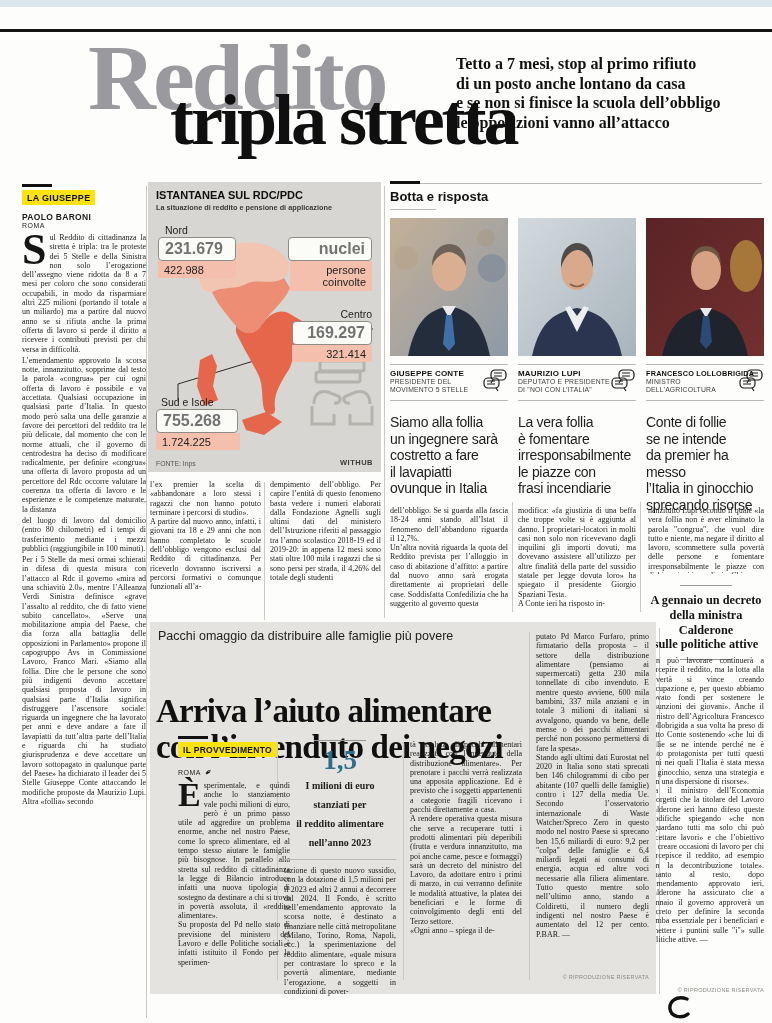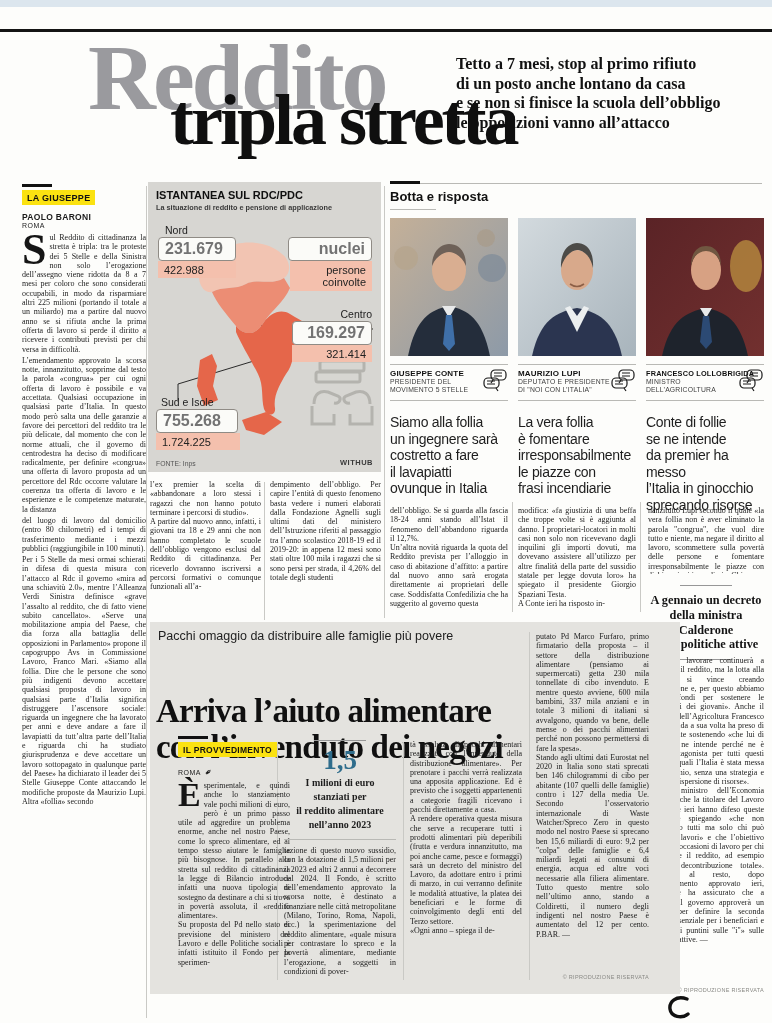--- a/index.html
+++ b/index.html
@@ -43,28 +43,28 @@
   .ig-src{font-size:6.8px;color:#555;}
   .ig-credit{font-weight:bold;font-size:7.5px;letter-spacing:.5px;color:#3a3a3a;}
   
   .sec-label{font-weight:bold;font-size:13px;color:#111;}
   .hair{background:#b9b9b5;height:1px;}
   .photo{width:118px;height:138px;overflow:hidden;}
   .cap-name{font-weight:bold;font-size:8px;letter-spacing:.2px;color:#111;}
   .cap-role{font-size:6.8px;line-height:8.3px;color:#3d3d3d;letter-spacing:.2px;}
   .quote{font-size:14px;line-height:16.5px;letter-spacing:-.3px;color:#1e1e1e;}
   
-  .food{left:150px;top:622px;width:506px;height:372px;background:#e4e3df;padding-left:24px;}
+  .food{left:150px;top:622px;width:506px;height:372px;background:#e4e3df;}
   .kicker{font-size:12.5px;color:#1e1e1e;}
   .headline2{font-family:"Liberation Serif",serif;font-weight:bold;font-size:33px;
              line-height:36px;letter-spacing:-.8px;color:#101010;}
   .stat-num{font-family:"Liberation Serif",serif;font-weight:bold;font-size:27px;
             color:#2f6d8c;text-align:center;}
   .stat-cap{font-family:"Liberation Serif",serif;font-weight:bold;font-size:10px;
-            line-height:14px;text-align:center;color:#1d1d1d;}
+            line-height:19px;text-align:center;color:#1d1d1d;}
   .copyr{font-size:5.5px;color:#8a8a86;letter-spacing:.3px;text-align:right;}
   .clip{overflow:hidden;}
 </style>
 </head>
 <body>
 
 <div class="page">
 
   <div class="abs topstrip"></div>
   <div class="abs toprule"></div>

